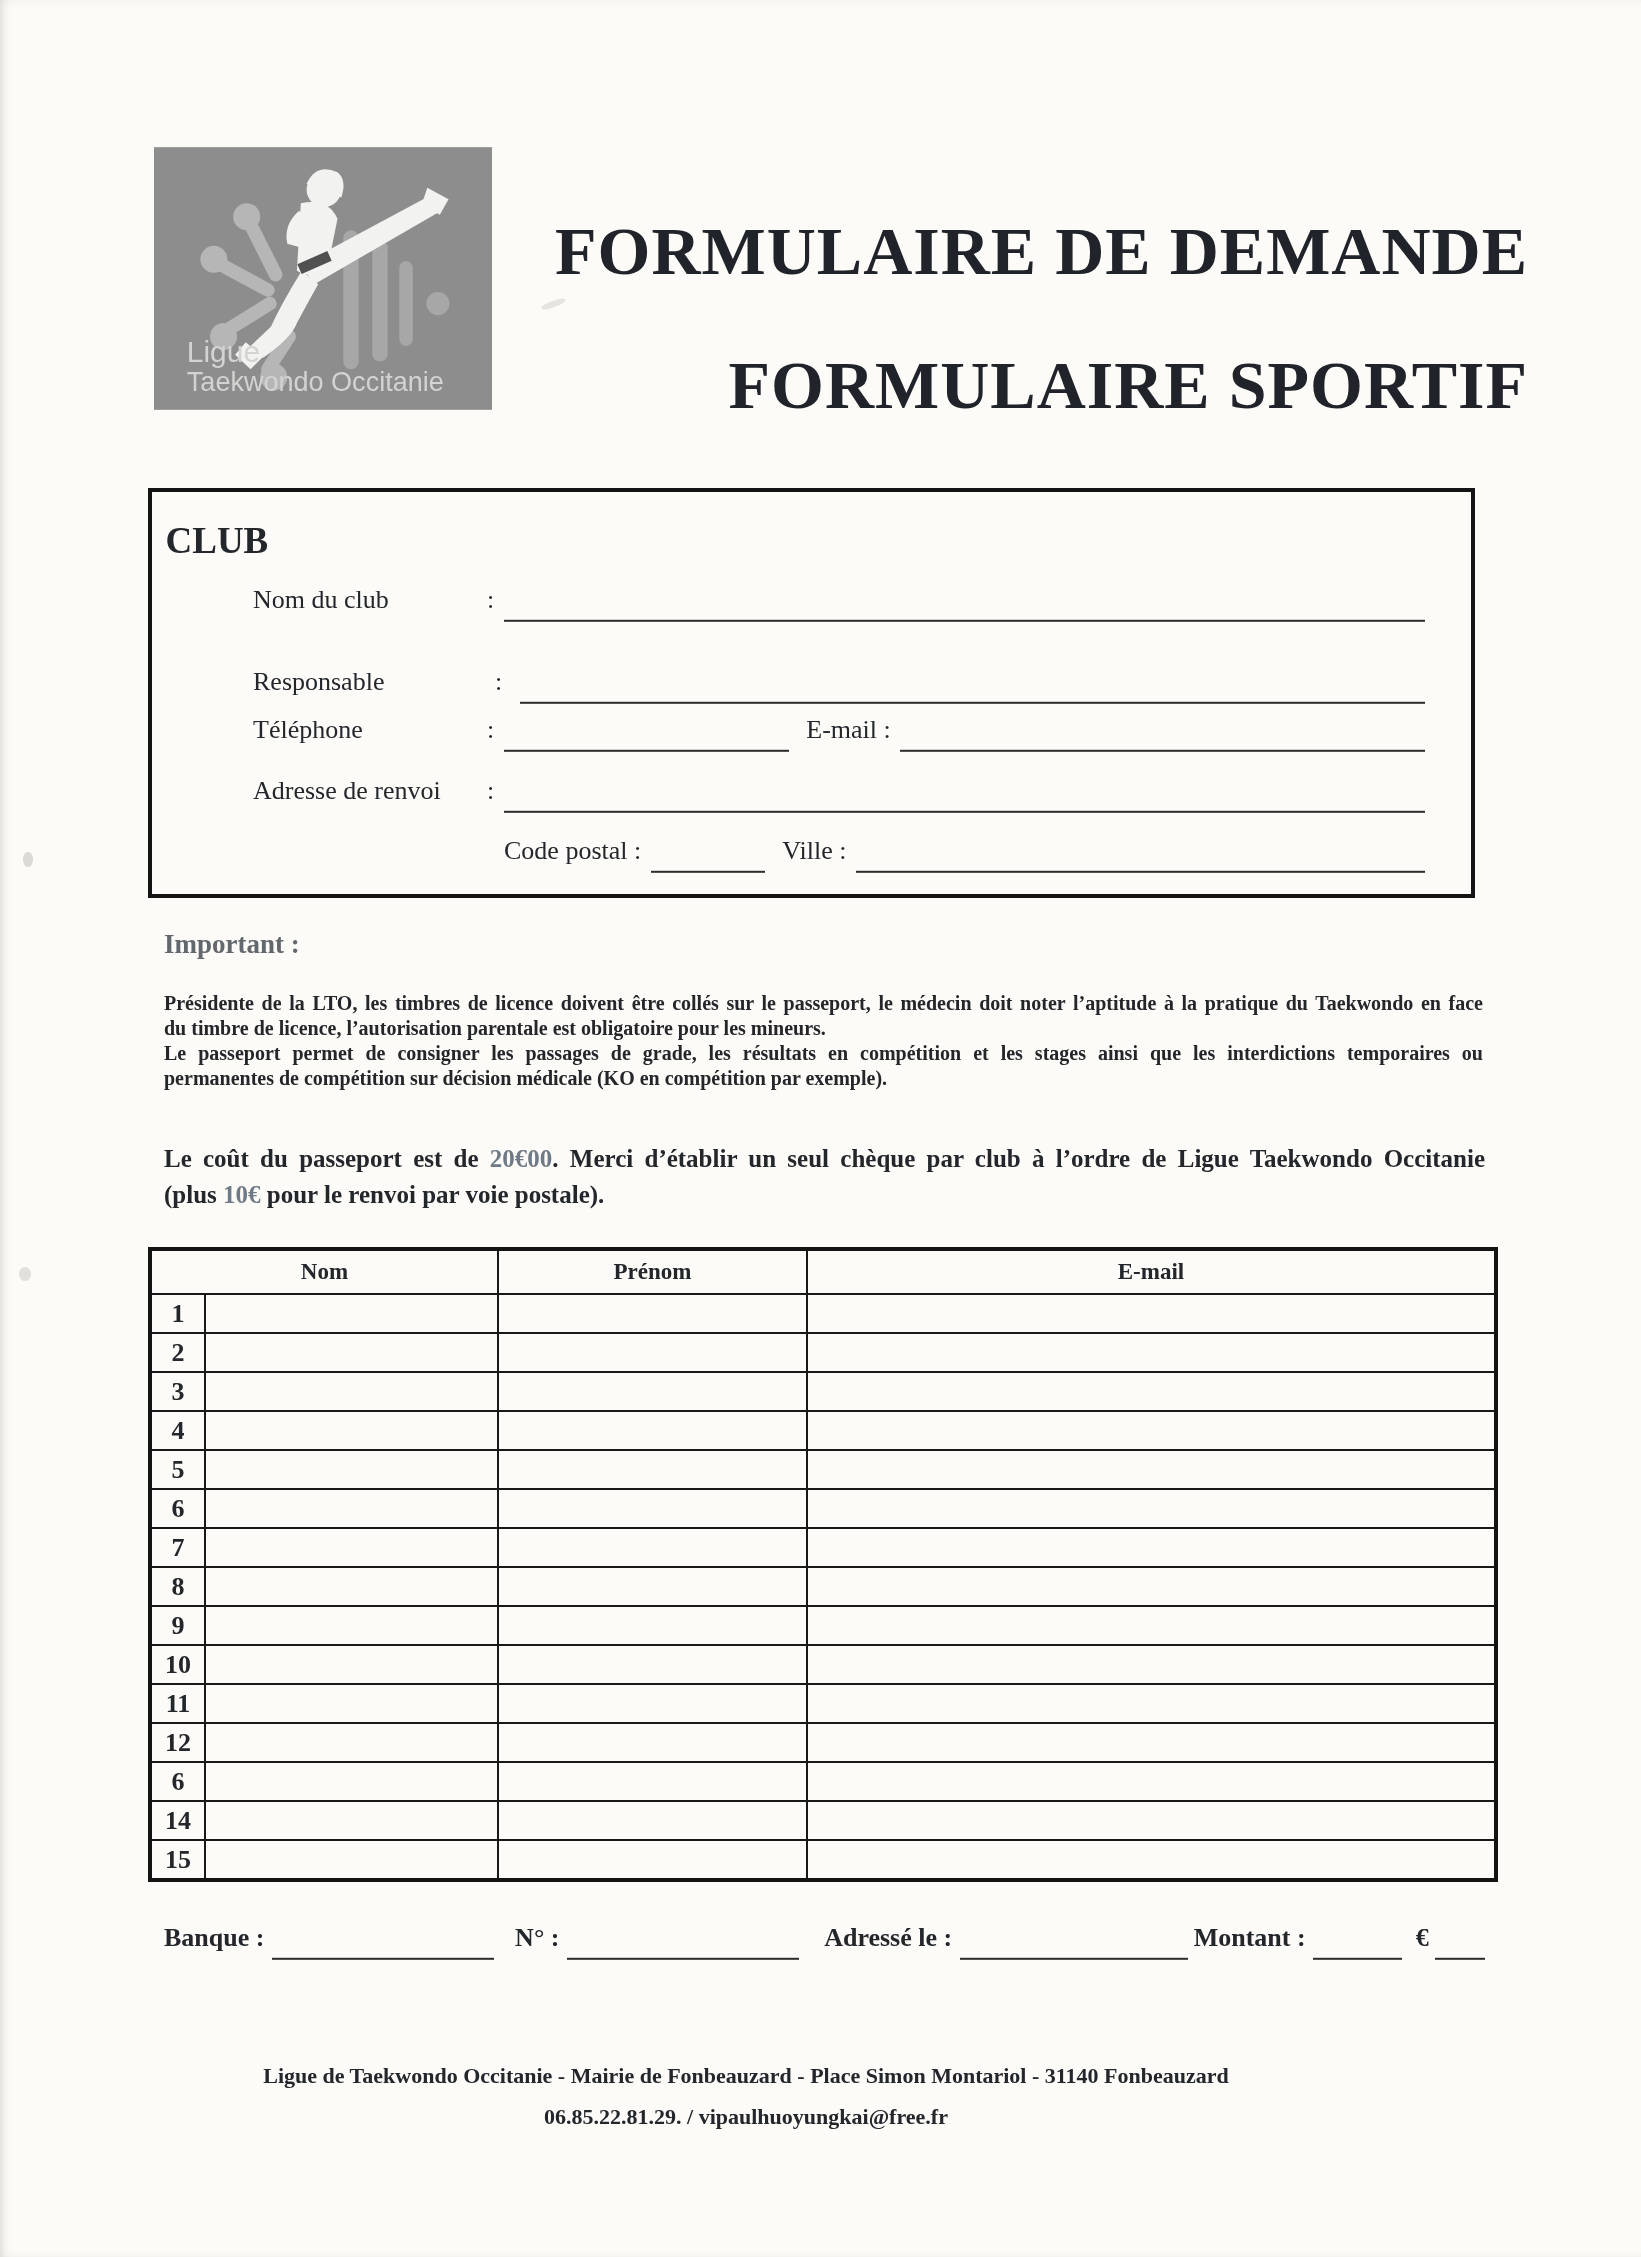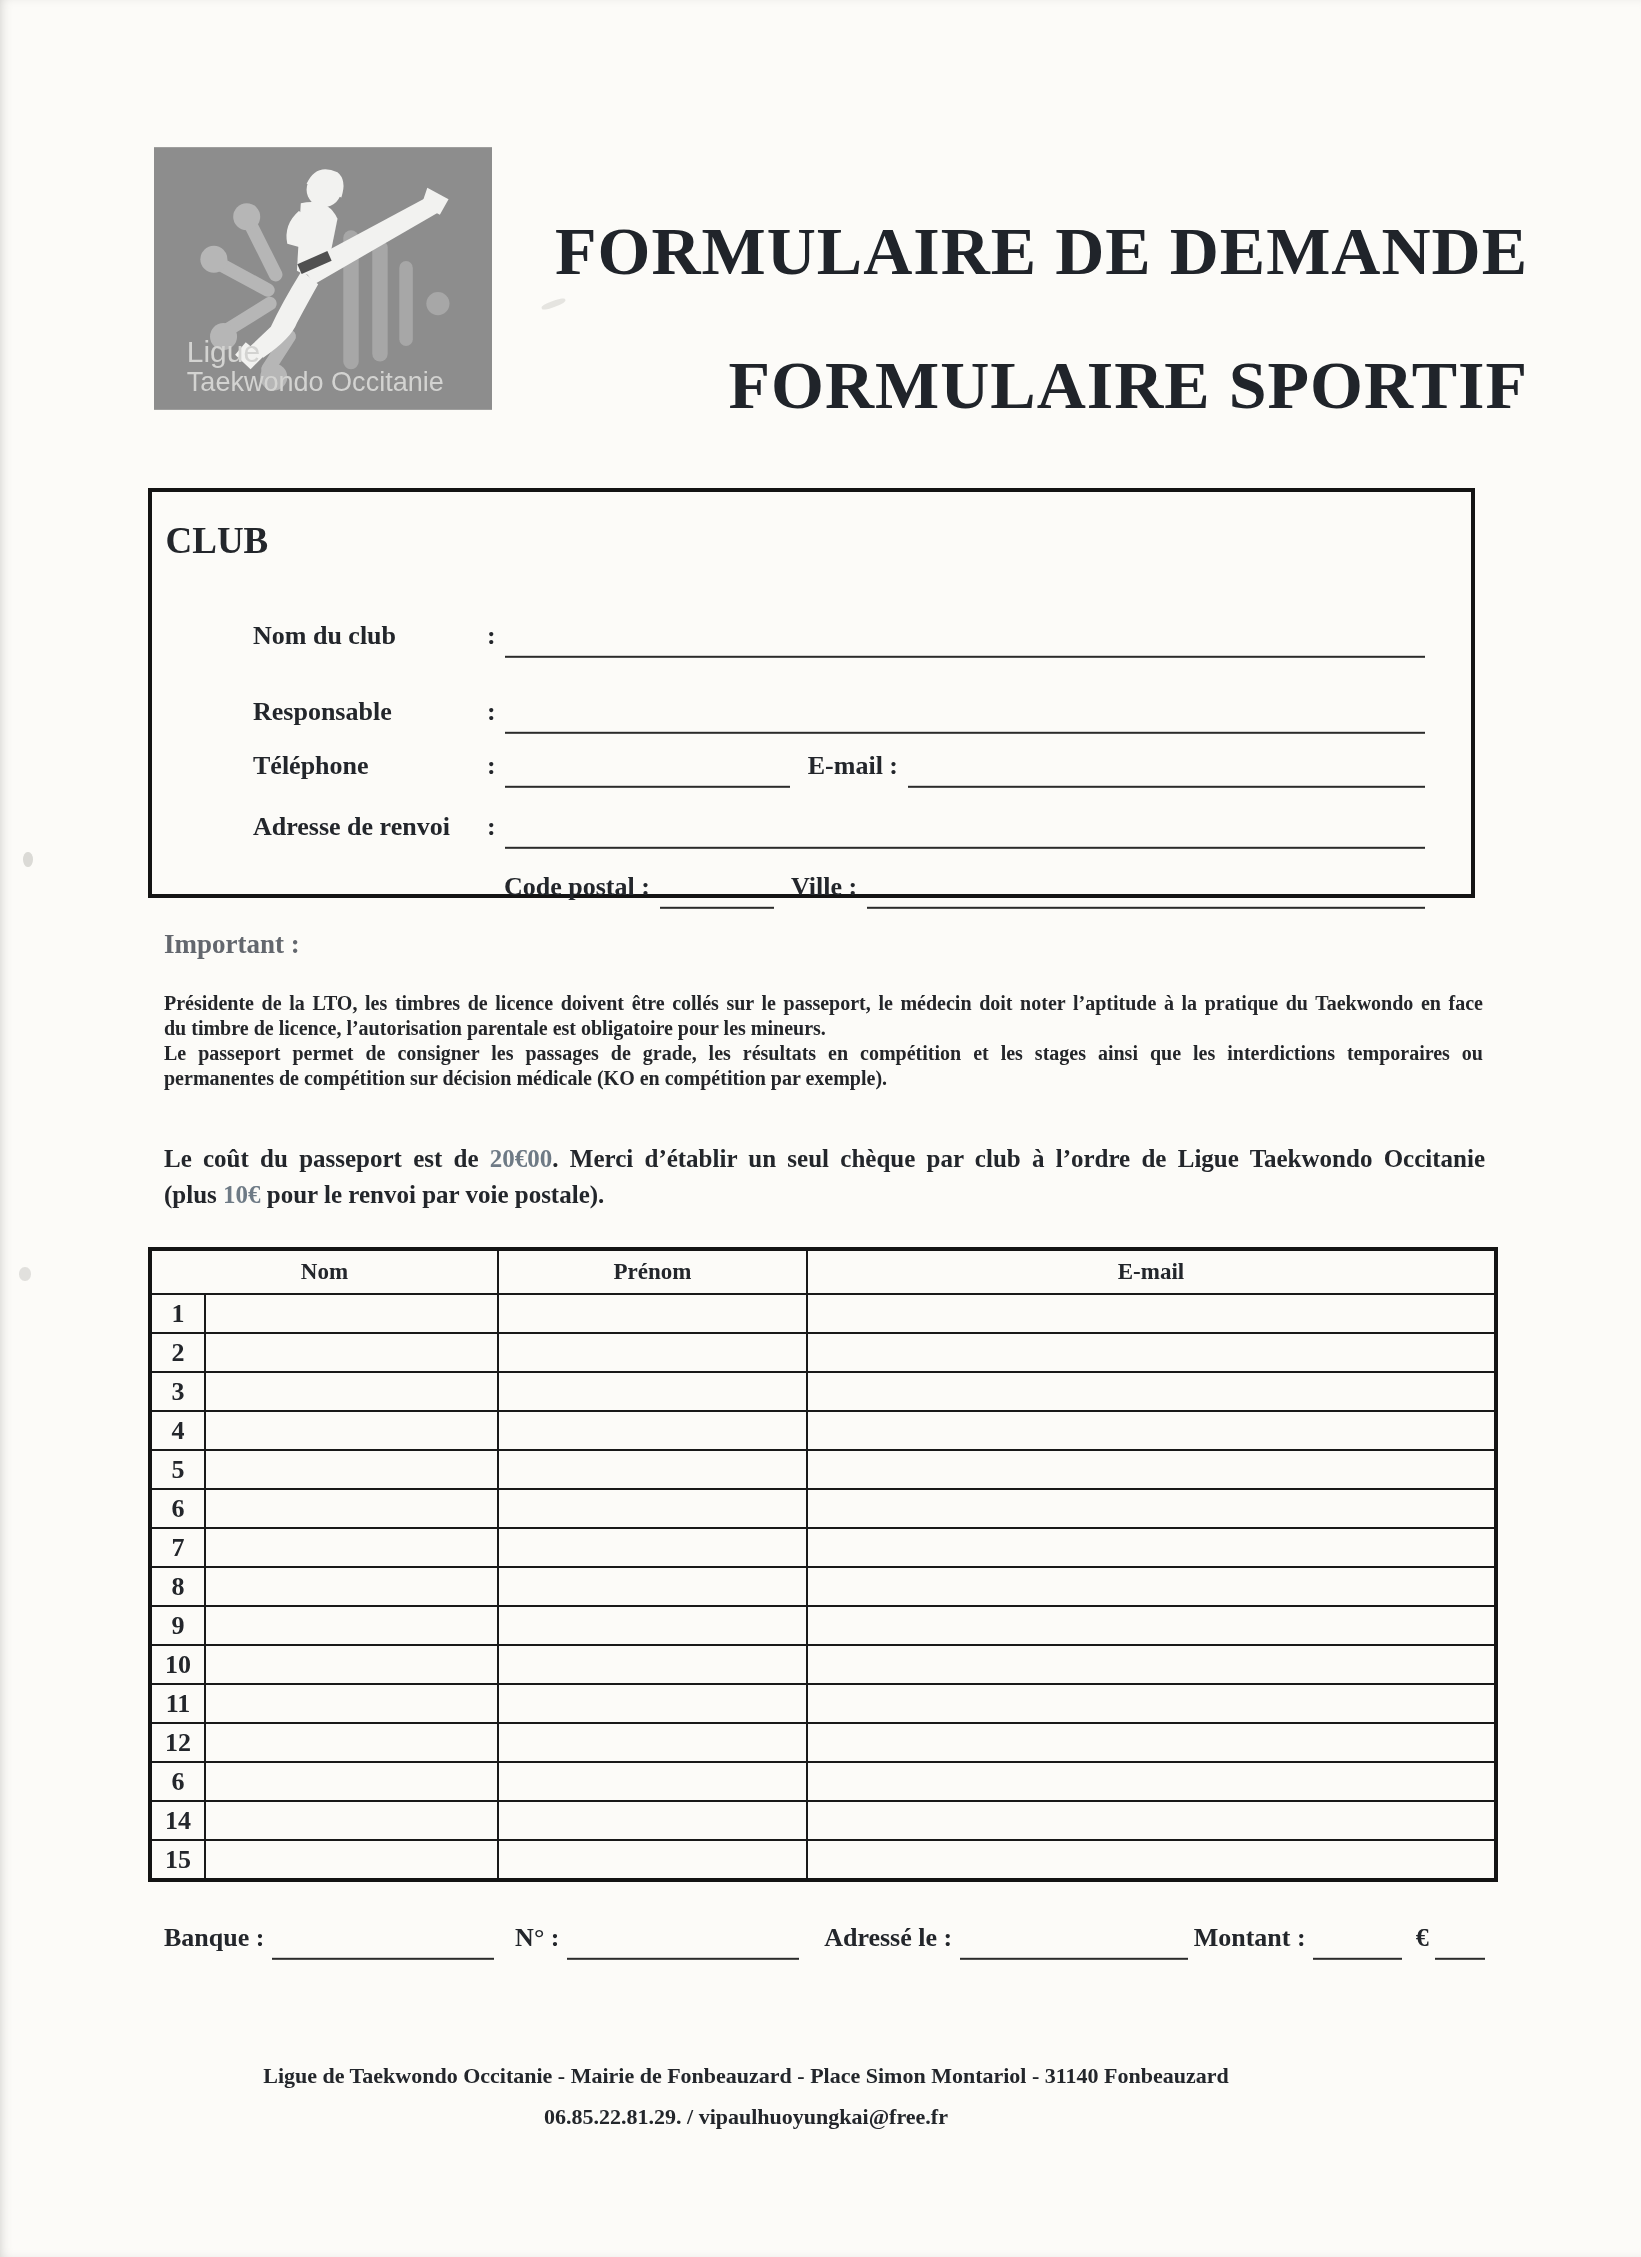--- a/index.html
+++ b/index.html
@@ -18,26 +18,26 @@
   
   .title-block{position:absolute;left:505px;top:217px;width:1023px;text-align:right;}
   .title-line{font-weight:bold;font-size:68px;letter-spacing:1px;color:#20242a;line-height:1;}
   .title-line.second{margin-top:66px;}
   
   .club-box{
     position:absolute;left:148px;top:488px;width:1327px;height:410px;
     border:4.8px solid #141414;box-sizing:border-box;background:transparent;
   }
   .club-heading{position:absolute;left:13.5px;top:27px;font-weight:bold;font-size:37px;color:#23262b;}
-  .frow{position:absolute;left:101px;right:46px;display:flex;align-items:flex-end;font-weight:bold;font-size:26px;color:#23262b;margin-top:36px;}
+  .frow{position:absolute;left:101px;right:46px;display:flex;align-items:flex-end;font-weight:normal;font-size:26px;color:#23262b;}
   .frow .lbl{width:234px;flex:none;}
   .frow .colon{flex:none;margin-right:9.7px;}
   .uline{border-bottom:2.9px solid #2b2b2b;transform:translateY(6.8px);height:3.9px;}
   .uline.grow{flex:1;}
-  .row-nom{top:93px;} .row-resp{top:169px;} .row-tel{top:223px;} .row-adr{top:284px;}
+  .row-nom{top:93px;} .row-resp{top:175px;gap:8px;} .row-tel{top:223px;} .row-adr{top:284px;}
   .row-cp{top:344px;left:352px;}
   .inline-lbl{flex:none;margin:0 9.7px 0 17.4px;}
   
   .important-heading{position:absolute;left:164px;top:929px;font-weight:bold;font-size:27px;color:#63676e;}
   .important-para{position:absolute;left:164px;top:991px;width:1319px;font-weight:bold;font-size:20px;line-height:25px;color:#24262a;}
   .para-line{text-align:left;}
   .para-line.jl{text-align:justify;text-align-last:justify;}
   
   .cost-para{position:absolute;left:164px;top:1141px;width:1321px;font-weight:bold;font-size:25px;line-height:36px;color:#23262b;}
   .cost-line1{text-align:justify;text-align-last:justify;}

